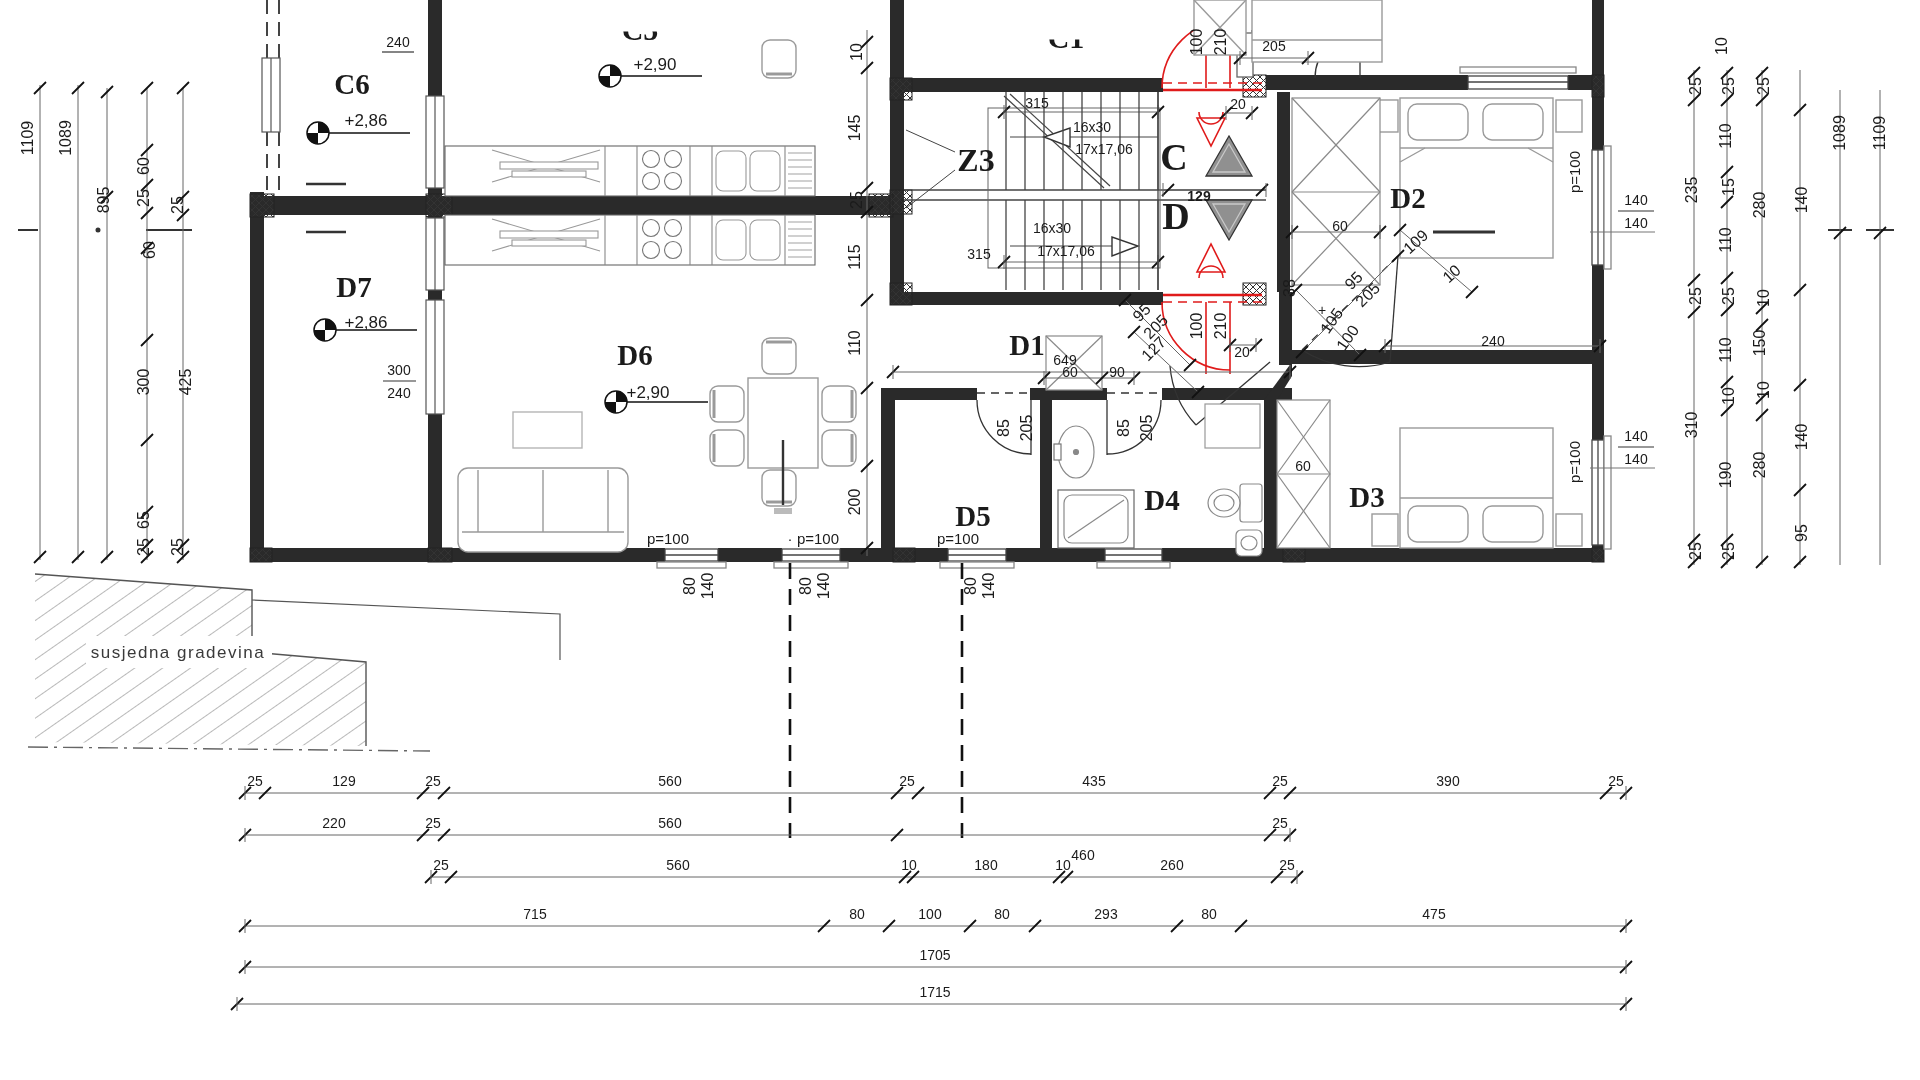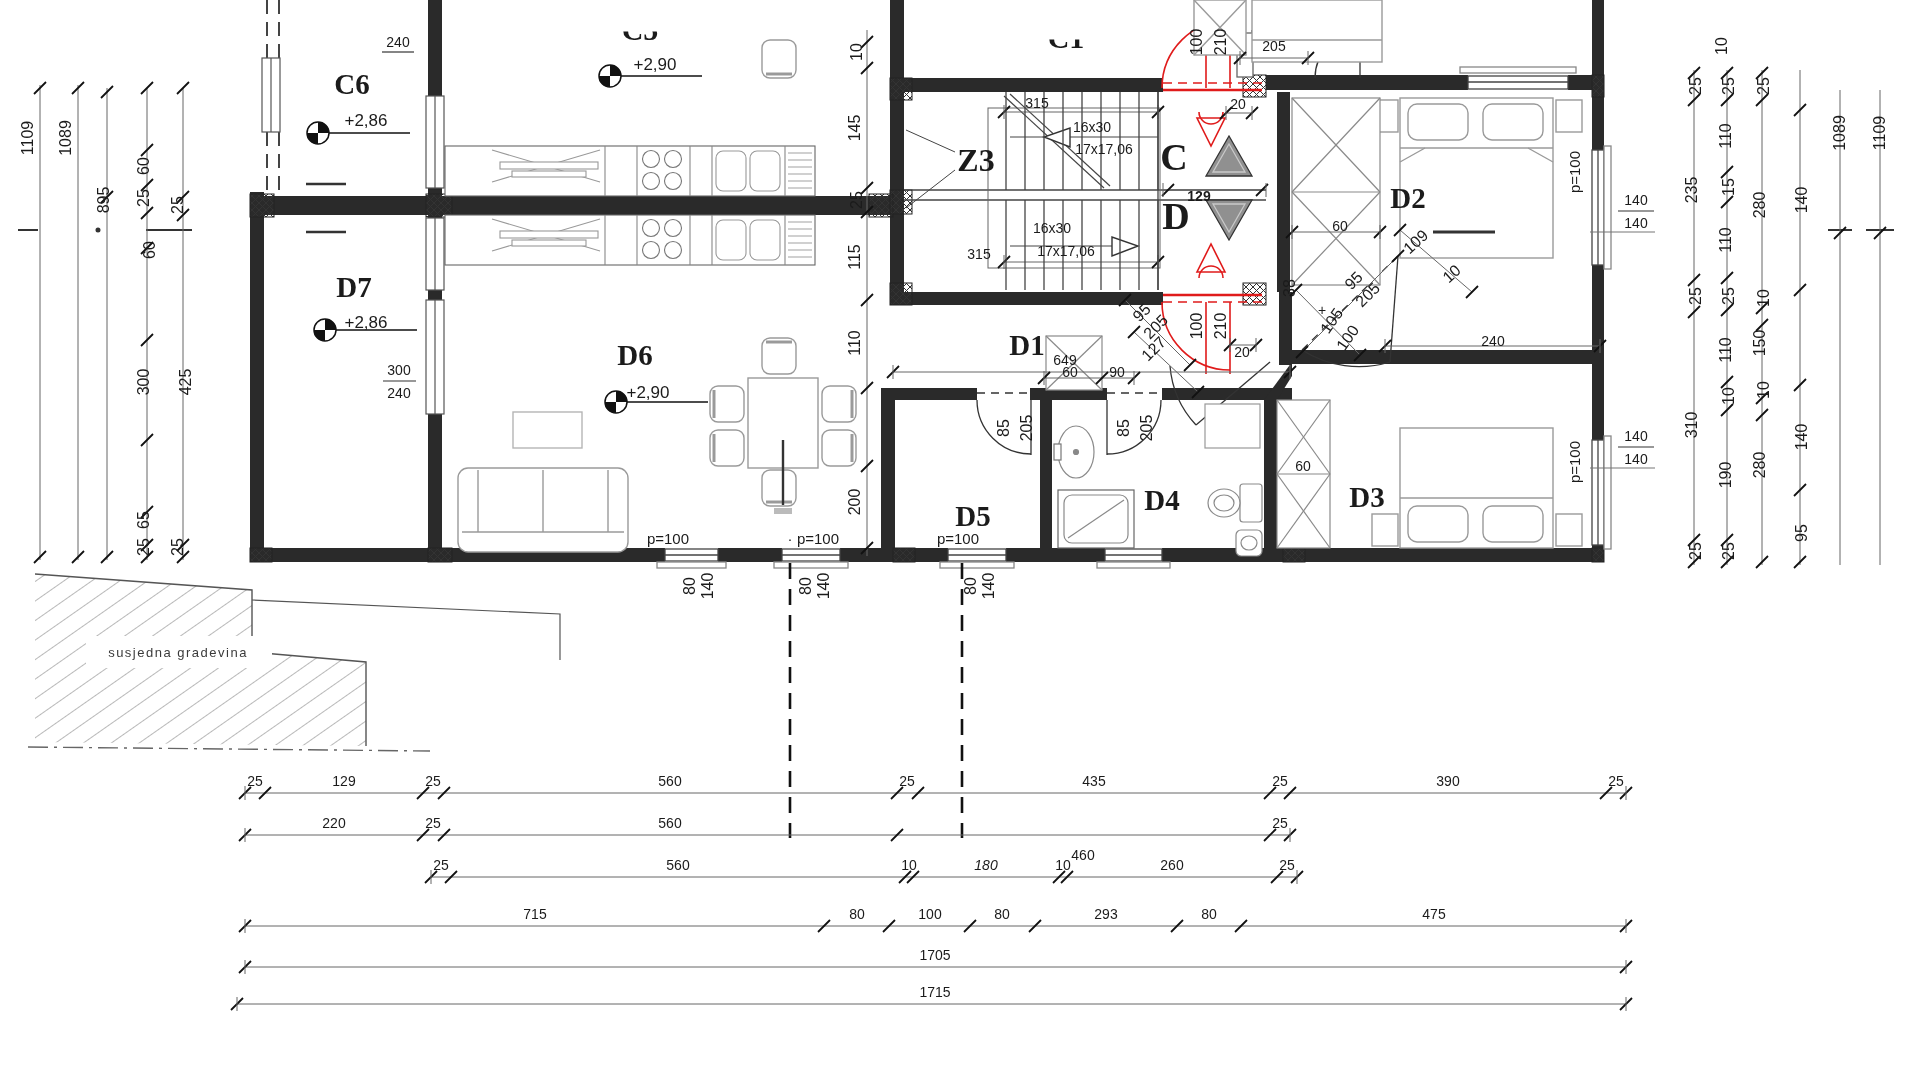--- a/index.html
+++ b/index.html
@@ -7,21 +7,21 @@
 #plan{position:absolute;left:0;top:0}
 .lb{position:absolute;transform:translate(-50%,-50%);white-space:nowrap;color:#1b1b1b;font-size:16px;line-height:1;z-index:5}
 .v{transform:translate(-50%,-50%) rotate(-90deg)}
 .r{font-family:"Liberation Serif","DejaVu Serif",serif;font-weight:bold;font-size:29px}
 .R{font-family:"Liberation Serif","DejaVu Serif",serif;font-weight:bold;font-size:38px}
 .z{font-family:"Liberation Serif","DejaVu Serif",serif;font-weight:bold;font-size:32px}
 .clip{font-family:"Liberation Serif","DejaVu Serif",serif;font-weight:bold;font-size:30px;clip-path:inset(55% 0 0 0)}
 .e{font-size:17px}
 .p{font-size:15px}
 .sm{font-size:14px}
-.no{font-size:13px;color:#3a3a3a;letter-spacing:1.5px}
+.no{font-size:17px;color:#3a3a3a;letter-spacing:1.5px}
 .d40{transform:translate(-50%,-50%) rotate(-42deg)}
 .d45{transform:translate(-50%,-50%) rotate(-45deg)}
 .d55{transform:translate(-50%,-50%) rotate(-55deg)}
 </style>
 </head>
 <body>
 
 <div id="stage">
 
 <svg id="plan" width="1920" height="1080" viewBox="0 0 1920 1080">
@@ -716,21 +716,21 @@
       <div class="lb sm" style="left: 1448px; top: 781px;">390</div>
       <div class="lb sm" style="left: 1616px; top: 781px;">25</div>
       <div class="lb sm" style="left: 334px; top: 823px;">220</div>
       <div class="lb sm" style="left: 433px; top: 823px;">25</div>
       <div class="lb sm" style="left: 670px; top: 823px;">560</div>
       <div class="lb sm" style="left: 1083px; top: 823px; margin-top: 32px;">460</div>
       <div class="lb sm" style="left: 1280px; top: 823px;">25</div>
       <div class="lb sm" style="left: 441px; top: 865px;">25</div>
       <div class="lb sm" style="left: 678px; top: 865px;">560</div>
       <div class="lb sm" style="left: 909px; top: 865px;">10</div>
-      <div class="lb sm" style="left: 986px; top: 865px; font-style: italic;">180</div>
+      <div class="lb sm" style="left: 986px; top: 865px;">180</div>
       <div class="lb sm" style="left: 1063px; top: 865px;">10</div>
       <div class="lb sm" style="left: 1172px; top: 865px;">260</div>
       <div class="lb sm" style="left: 1287px; top: 865px;">25</div>
       <div class="lb sm" style="left: 535px; top: 914px;">715</div>
       <div class="lb sm" style="left: 857px; top: 914px;">80</div>
       <div class="lb sm" style="left: 930px; top: 914px;">100</div>
       <div class="lb sm" style="left: 1002px; top: 914px;">80</div>
       <div class="lb sm" style="left: 1106px; top: 914px;">293</div>
       <div class="lb sm" style="left: 1209px; top: 914px;">80</div>
       <div class="lb sm" style="left: 1434px; top: 914px;">475</div>

